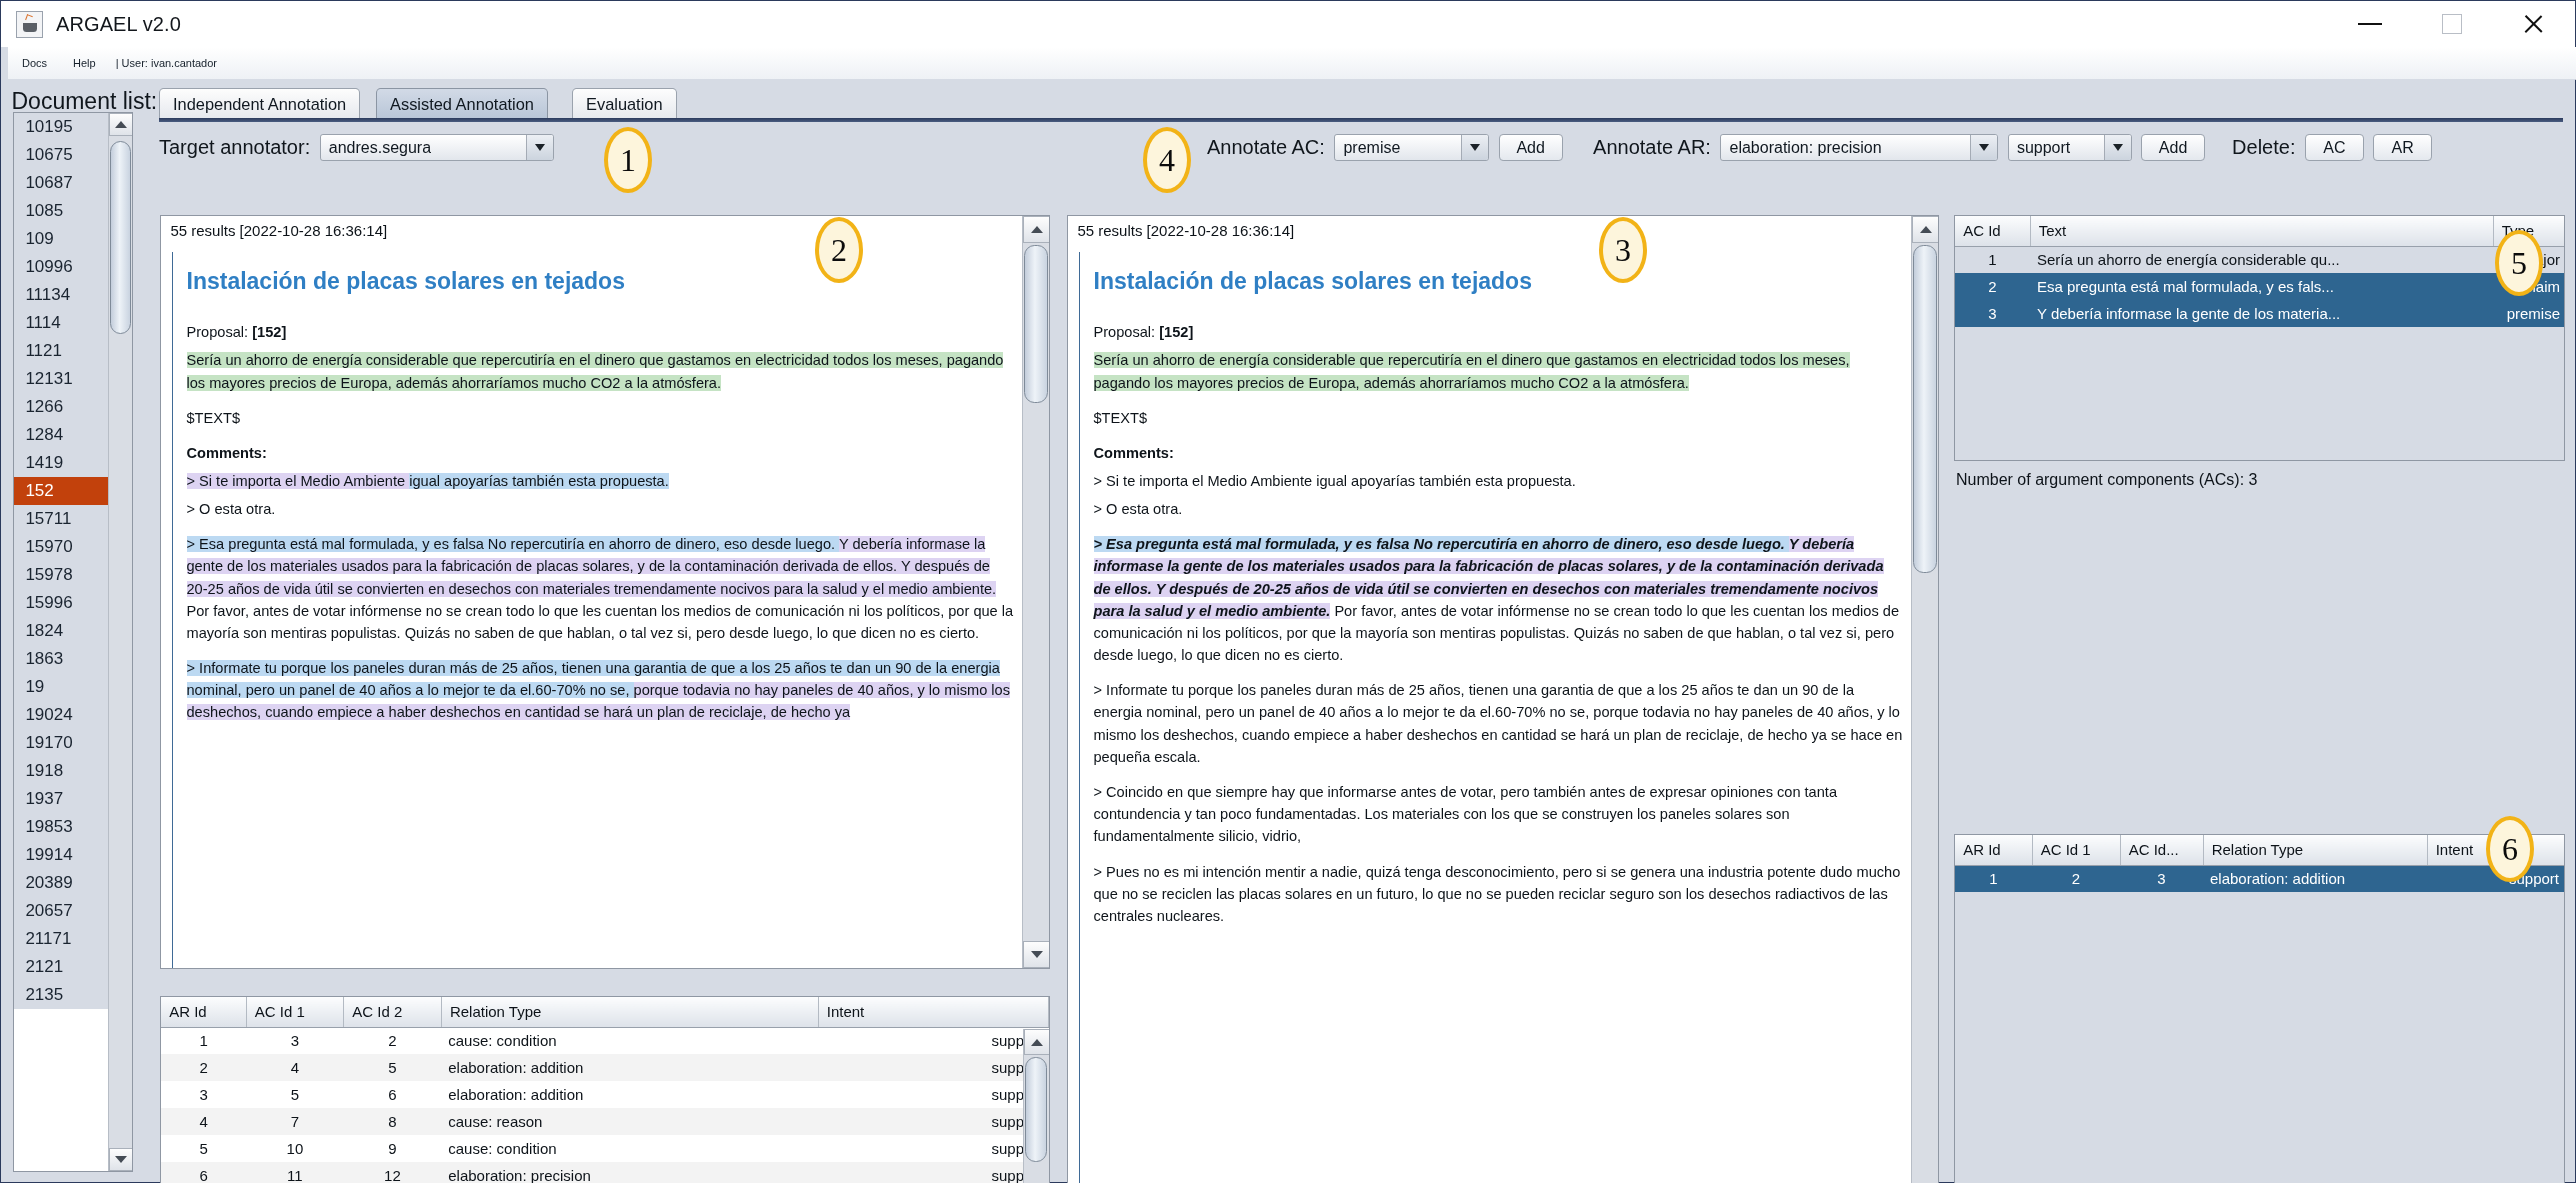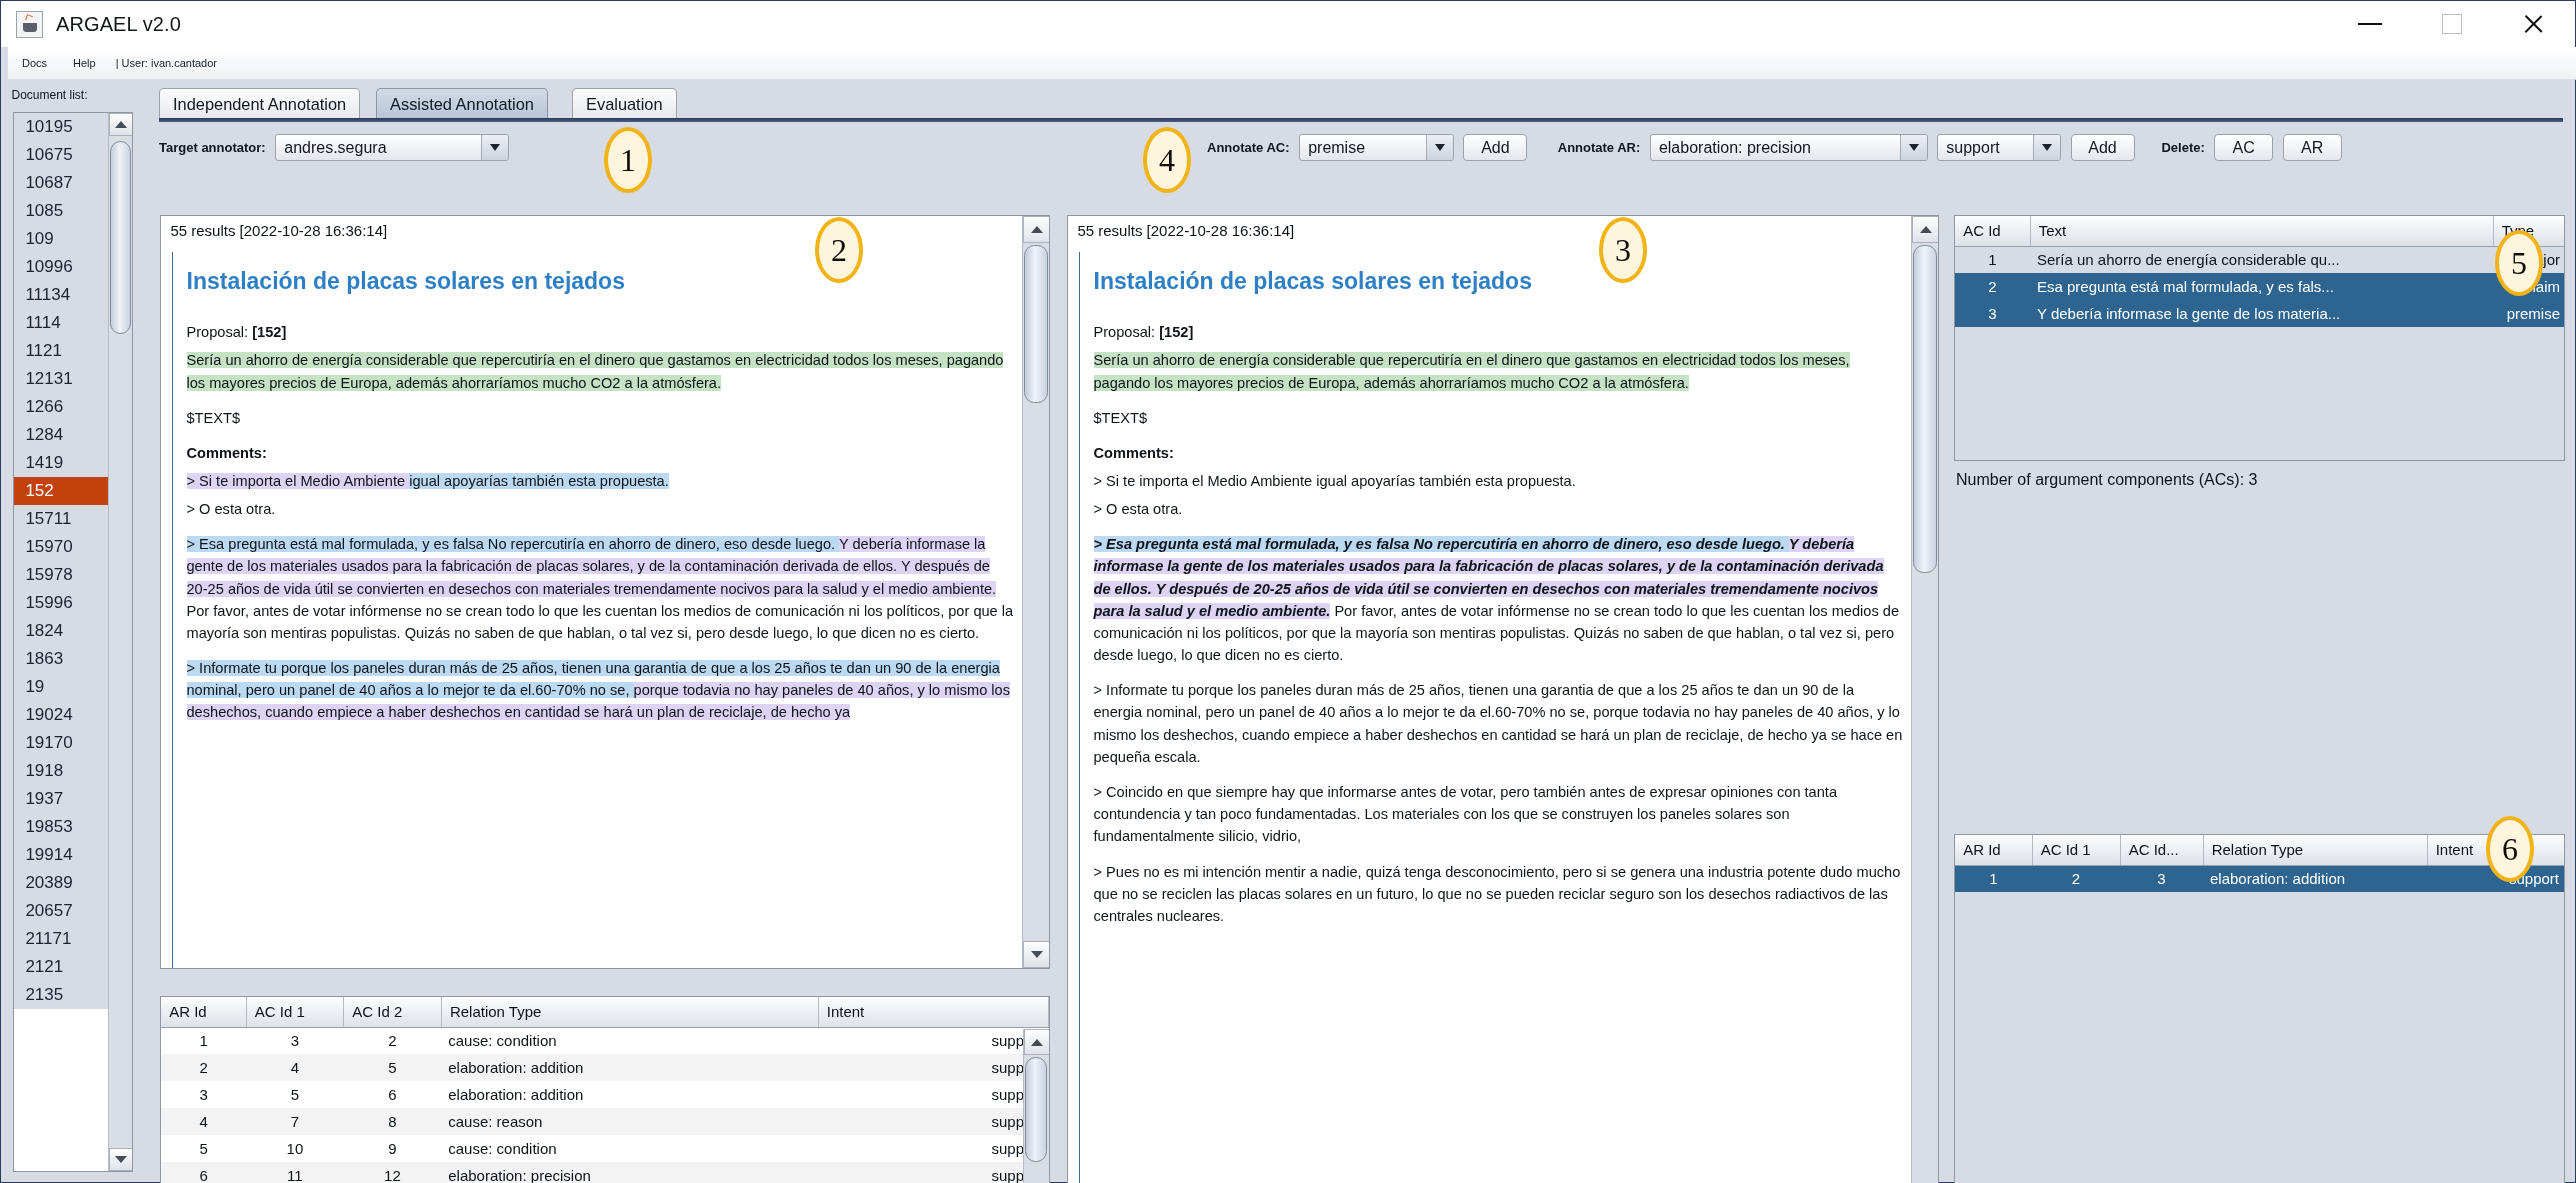--- a/index.html
+++ b/index.html
@@ -68,21 +68,21 @@
   #menubar .mi.sep { padding-left:8px; }
 
   
   #main {
     position:absolute; left:0; top:78px; width:100%; bottom:0;
     background:#d6dbe4;
   }
 
   
   #doclist-label {
-    position:absolute; left:10.5px; top:9.4px; font-size:12px; color:#10161c;
+    position:absolute; left:10.5px; top:9.4px; font-size:23px; color:#10161c;
   }
   #doclist-box {
     position:absolute; left:11.7px; top:33px; width:120px; height:1060px;
     background:#ffffff; border:1.2px solid #8f97a3;
     overflow:hidden;
   }
   #doclist-inner { position:absolute; left:0; top:0; right:23.4px; top:0; }
   .doc-item {
     height:28px; line-height:28px; padding-left:11.7px;
     font-size:17px; color:#1a2430; background:#d6dbe4; white-space:nowrap;
@@ -121,21 +121,21 @@
     background:linear-gradient(#d2dae6,#b9c6d8);
     border-color:#8b95a3; z-index:3;
   }
   #tabline {
     position:absolute; left:158px; top:39px; right:11.7px; height:4.1px;
     background:linear-gradient(#2b3a5c,#4a5c80);
   }
 
   
   #toolbar { position:absolute; left:158px; top:48px; right:11.7px; height:42px; }
-  .tlabel { font-size:13px; color:#10161c; white-space:nowrap;font-weight:bold; }
+  .tlabel { font-size:20px; color:#10161c; white-space:nowrap; }
   .combo {
     position:relative; height:27px;
     background:linear-gradient(#ffffff,#e2e6ec);
     border:0.6px solid #9aa2ad; border-radius:2.9px;
     display:flex; align-items:center;
   }
   .combo .cval { padding-left:8.2px; font-size:16px; color:#101820; white-space:nowrap; overflow:hidden; }
   .combo .carrow {
     position:absolute; right:0; top:0; width:27px; height:100%;
     background:linear-gradient(#eceff4,#ccd4de);

